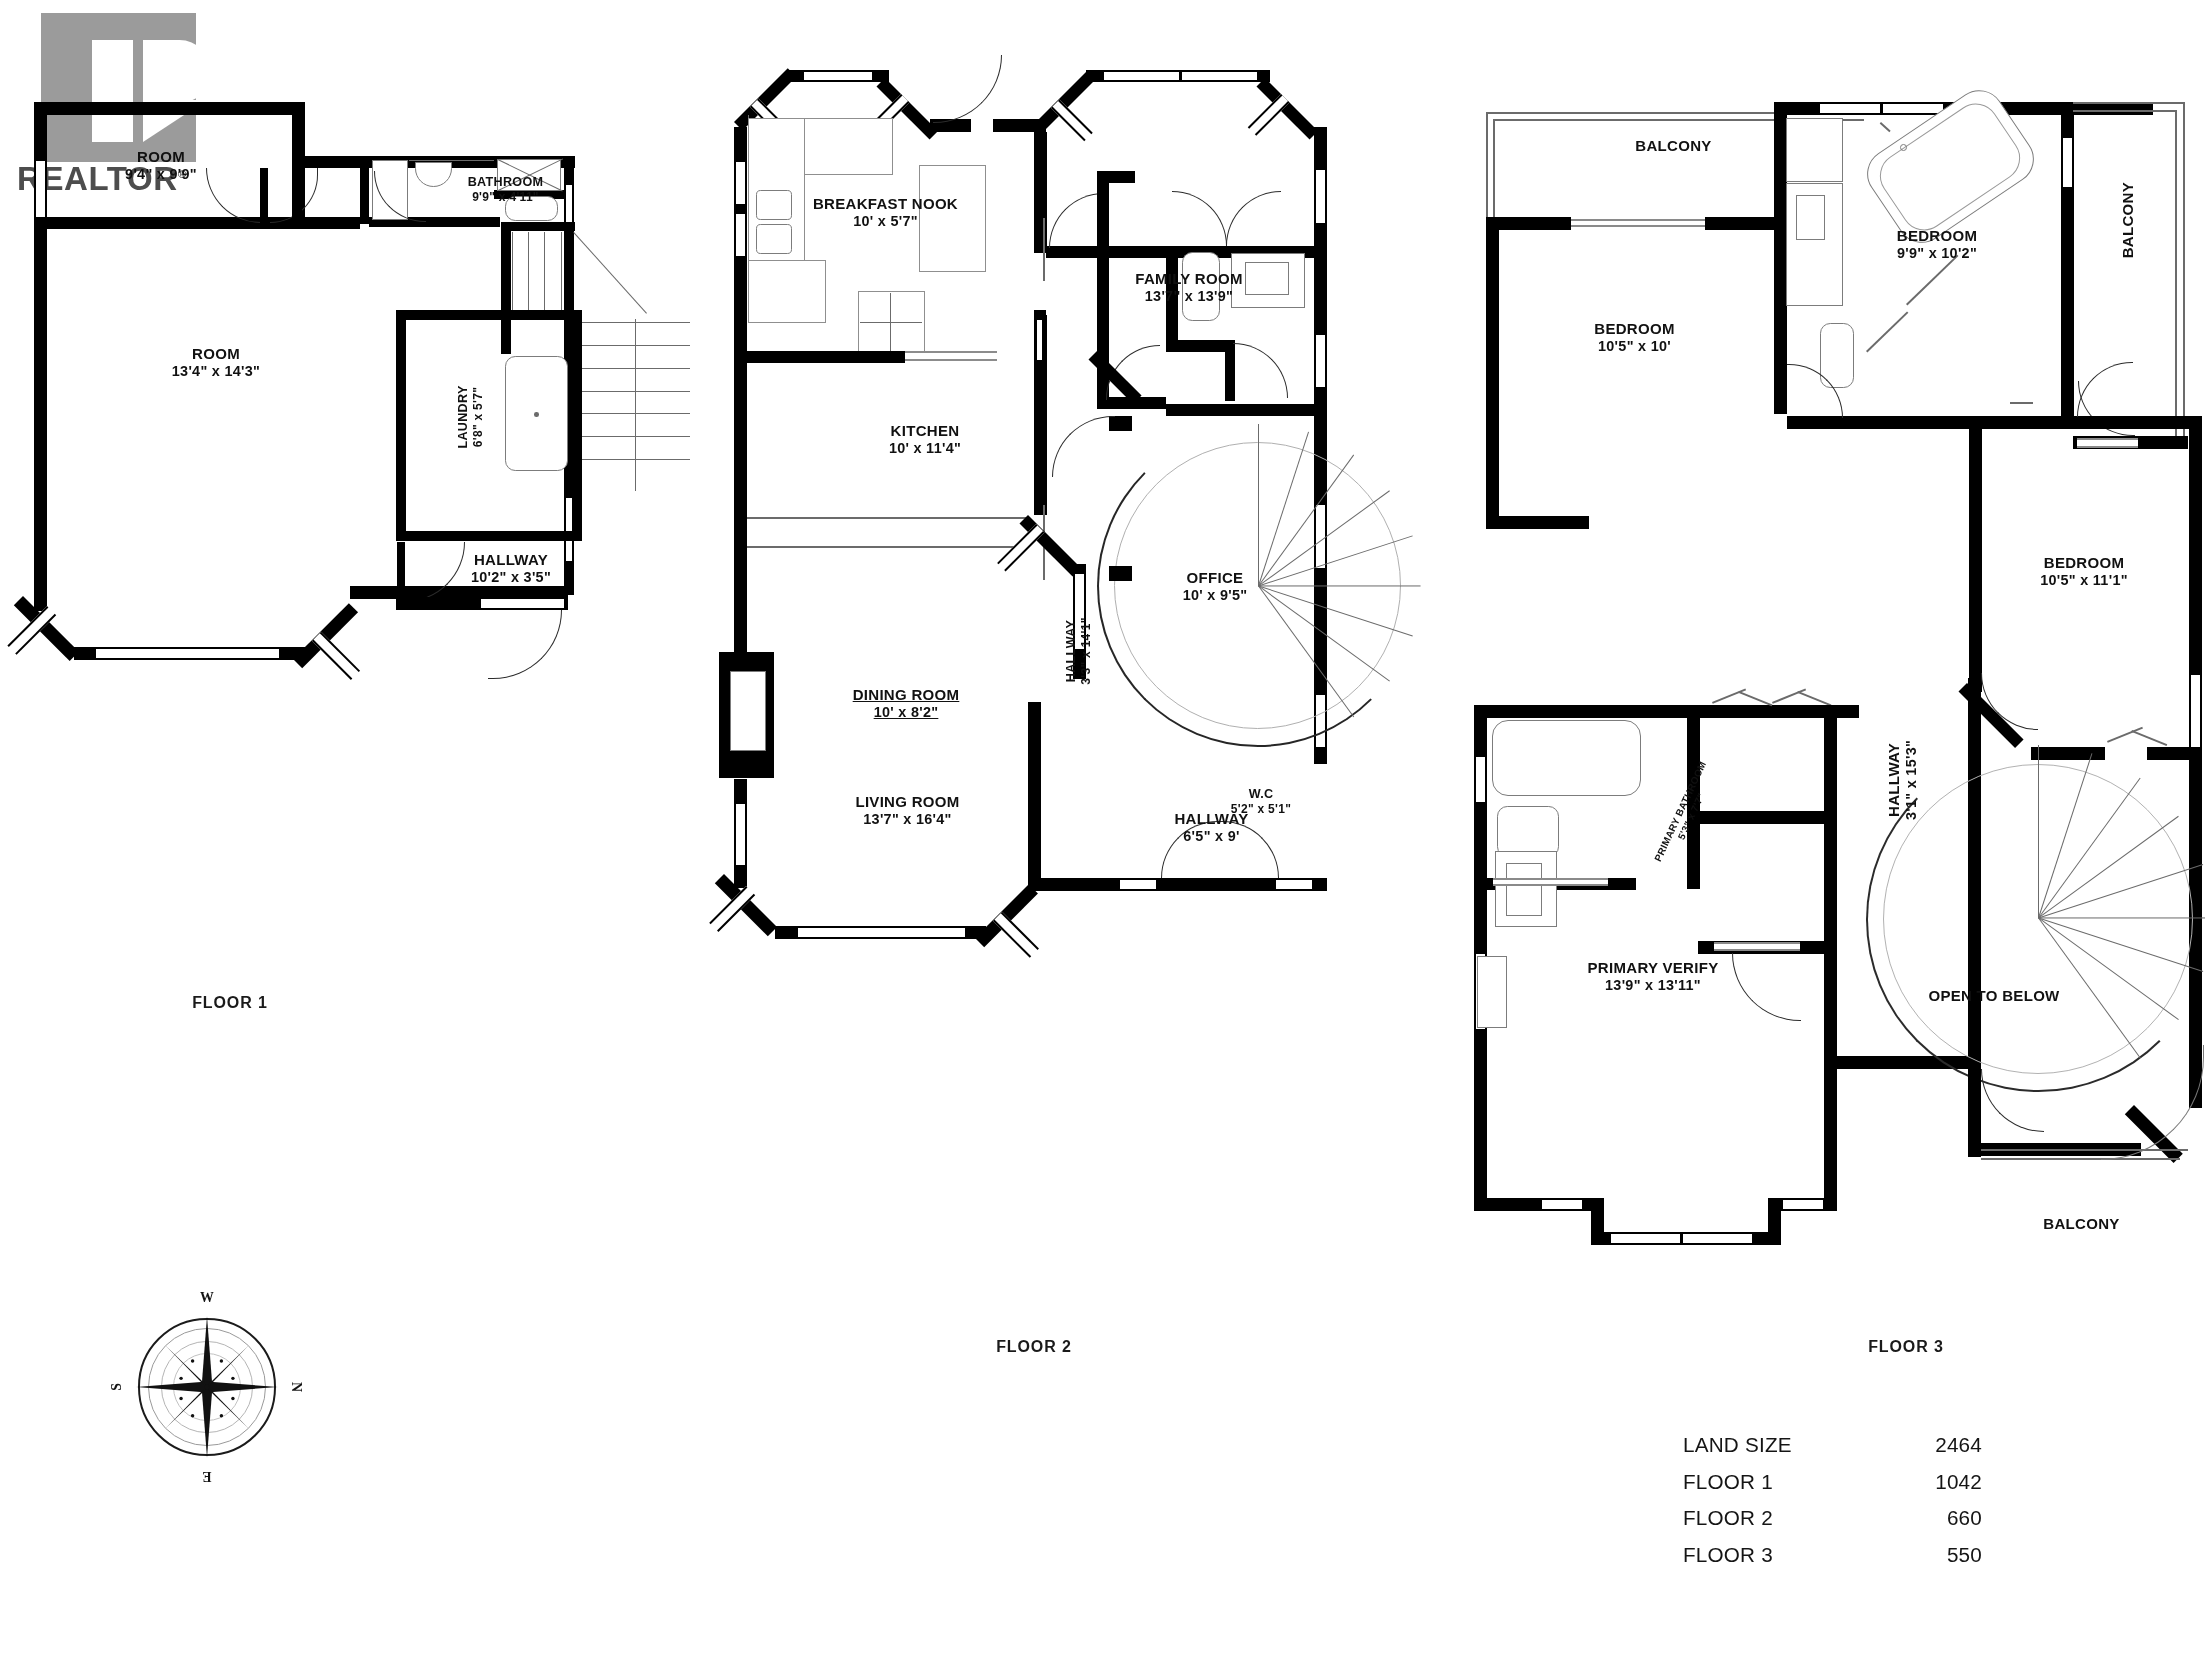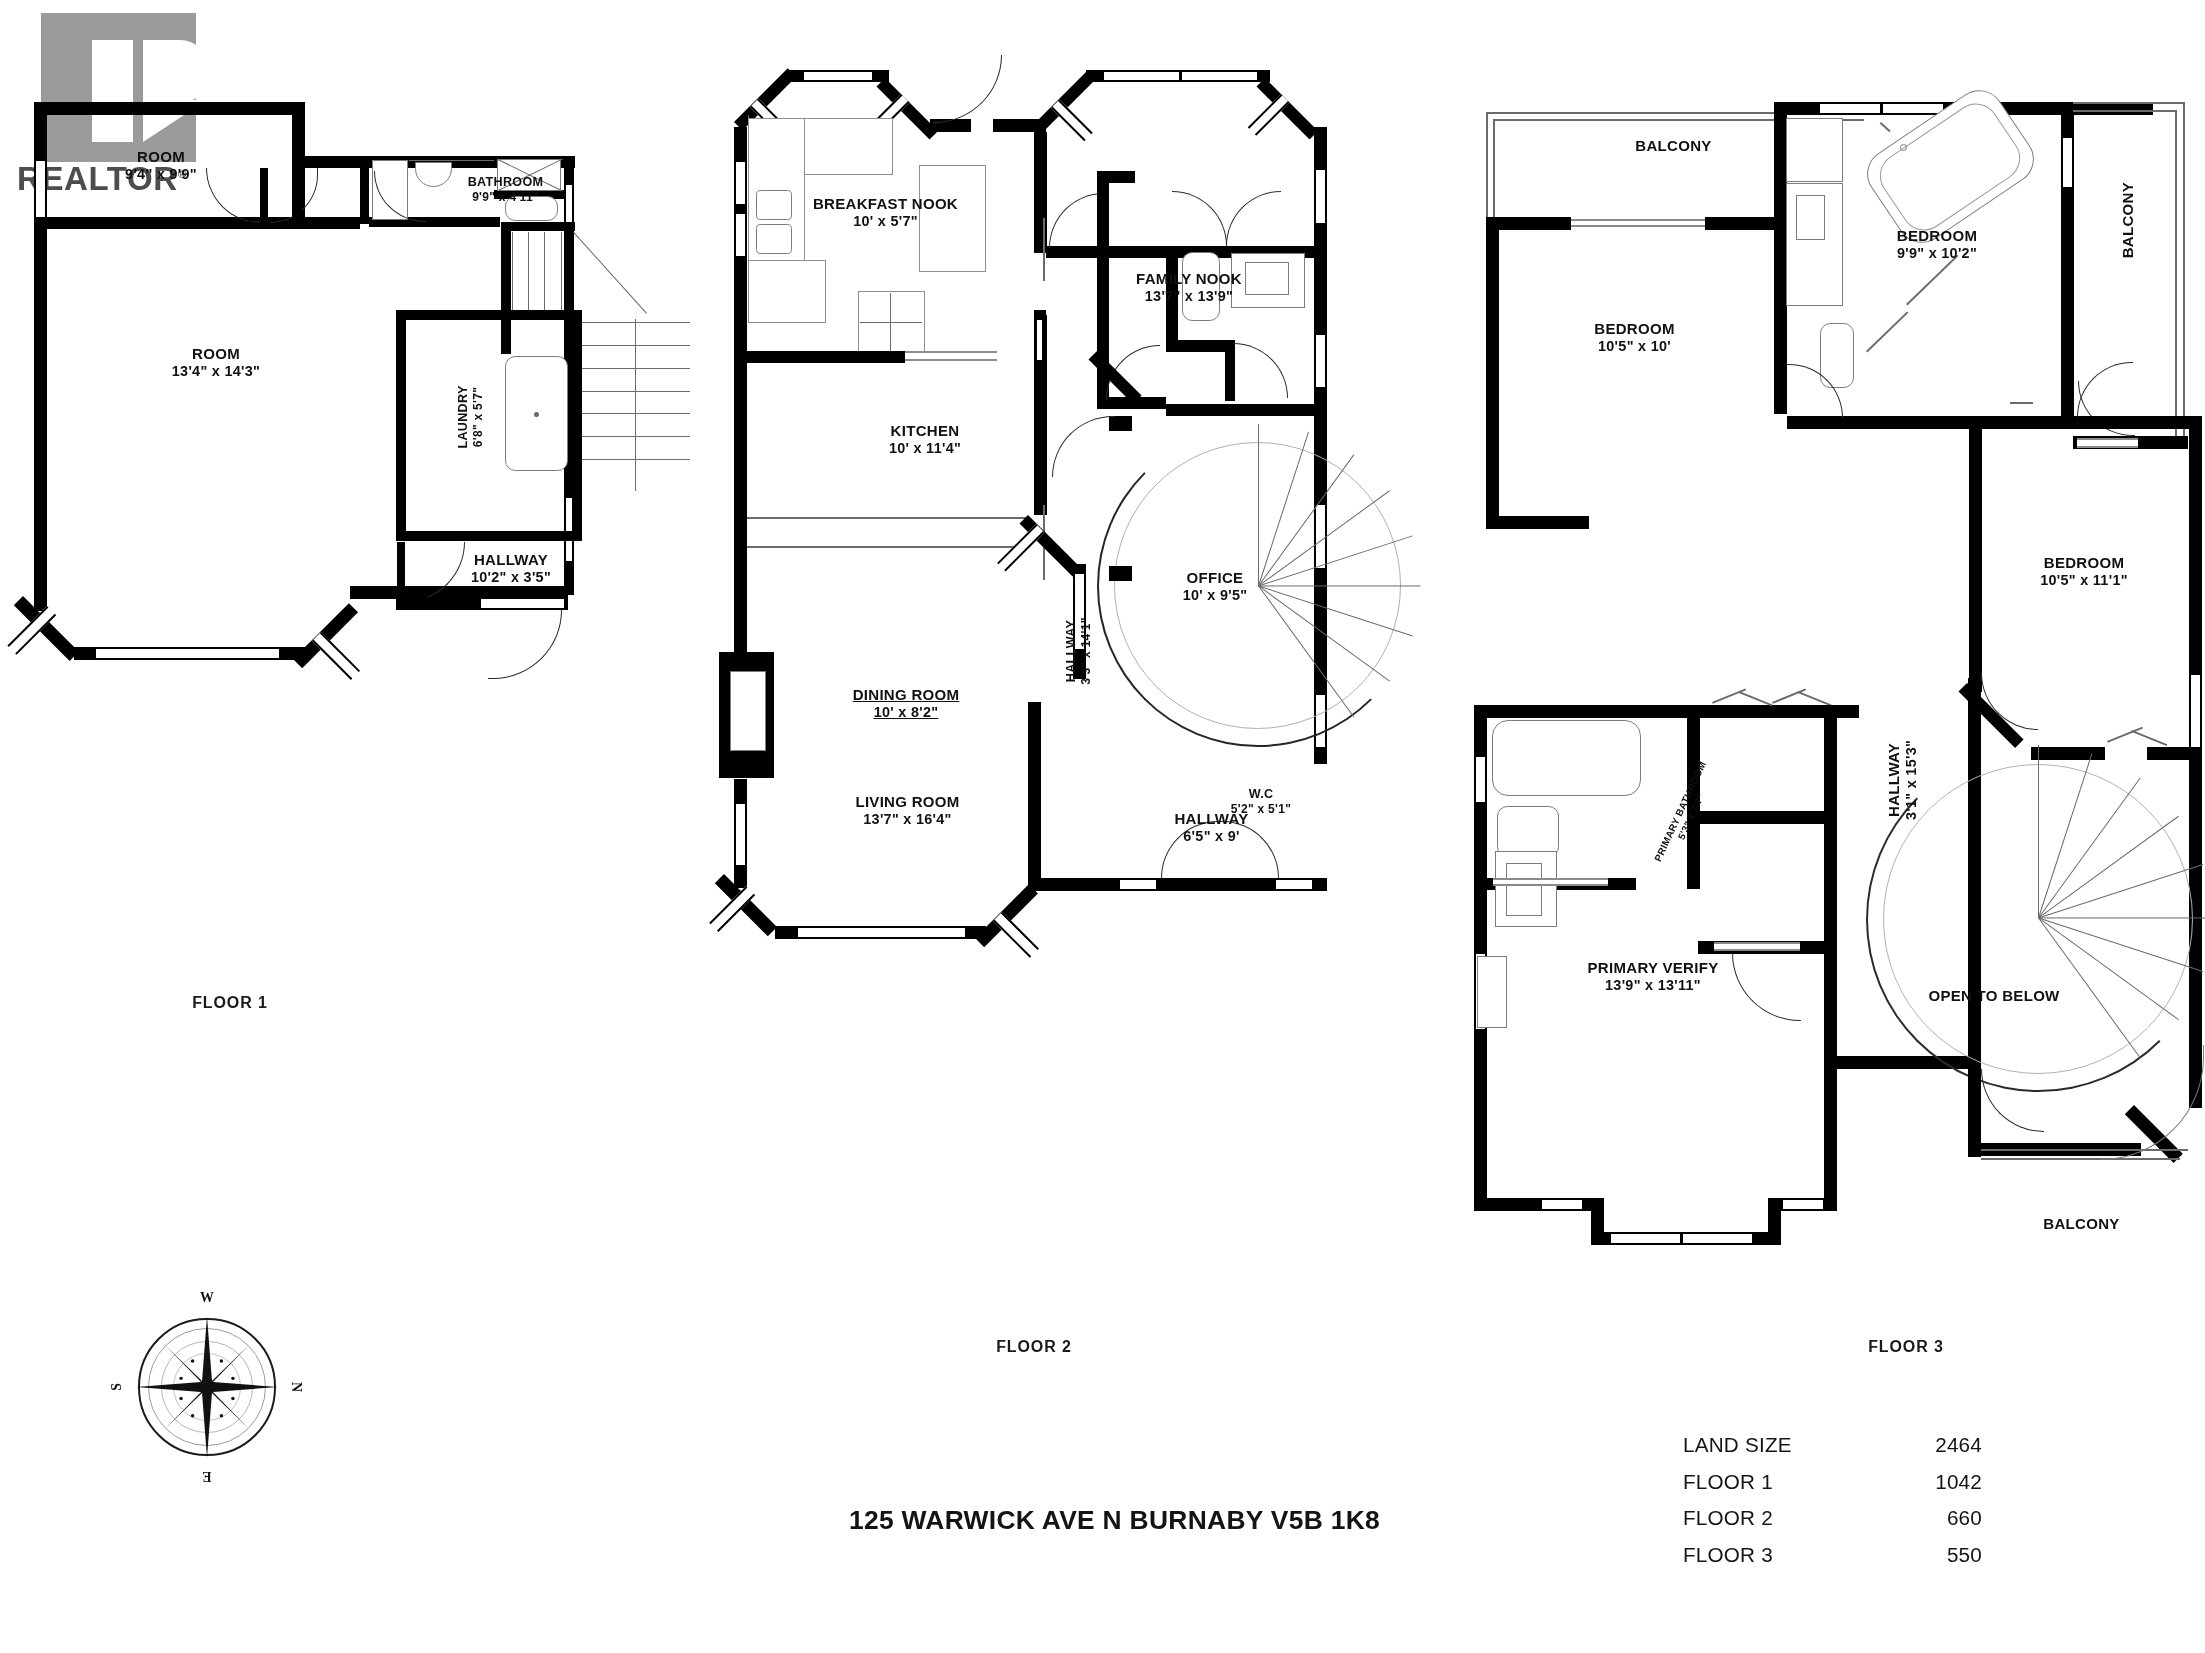--- a/index.html
+++ b/index.html
@@ -318,21 +318,21 @@
     <div class="hairline" style="left:540px;top:424px;width:1.1px;height:162px;transform-origin:bottom center;transform:rotate(144deg);"></div>
     <div class="wall" style="left:391px;top:416px;width:23px;height:15px;"></div>
     <div class="wall" style="left:391px;top:566px;width:23px;height:15px;"></div>
     <div class="thin" style="left:334px;top:416px;width:63px;height:61px;border-radius:63px 0 0 0;border-bottom:none;border-right:none;"></div>
 
     <div class="lbl" style="left:70px;top:195px;width:195px;">
       <span class="nm">BREAKFAST NOOK</span>
       <span class="dm">10' x 5'7"</span>
     </div>
     <div class="lbl" style="left:376px;top:270px;width:190px;">
-      <span class="nm">FAMILY NOOK</span>
+      <span class="nm">FAMILY ROOM</span>
       <span class="dm">13'7" x 13'9"</span>
     </div>
     <div class="lbl" style="left:121px;top:422px;width:172px;">
       <span class="nm">KITCHEN</span>
       <span class="dm">10' x 11'4"</span>
     </div>
     <div class="lbl" style="left:411px;top:569px;width:172px;">
       <span class="nm">OFFICE</span>
       <span class="dm">10' x 9'5"</span>
     </div>
@@ -543,21 +543,20 @@
       <circle cx="150" cy="175" r="3" fill="#111"></circle>
     </svg>
     <div class="dir n">W</div>
     <div class="dir s">S</div>
     <div class="dir w">N</div>
     <div class="dir e">E</div>
   </div>
 
 
   <div id="address-block">
-    <div class="addr">125 WARWICK AVE N BURNABY V5B 1K8</div>
   </div>
 
 
   <div id="area-table">
     <div class="row">
       <span class="k">LAND SIZE</span>
       <span class="v">2464</span>
     </div>
     <div class="row">
       <span class="k">FLOOR 1</span>

